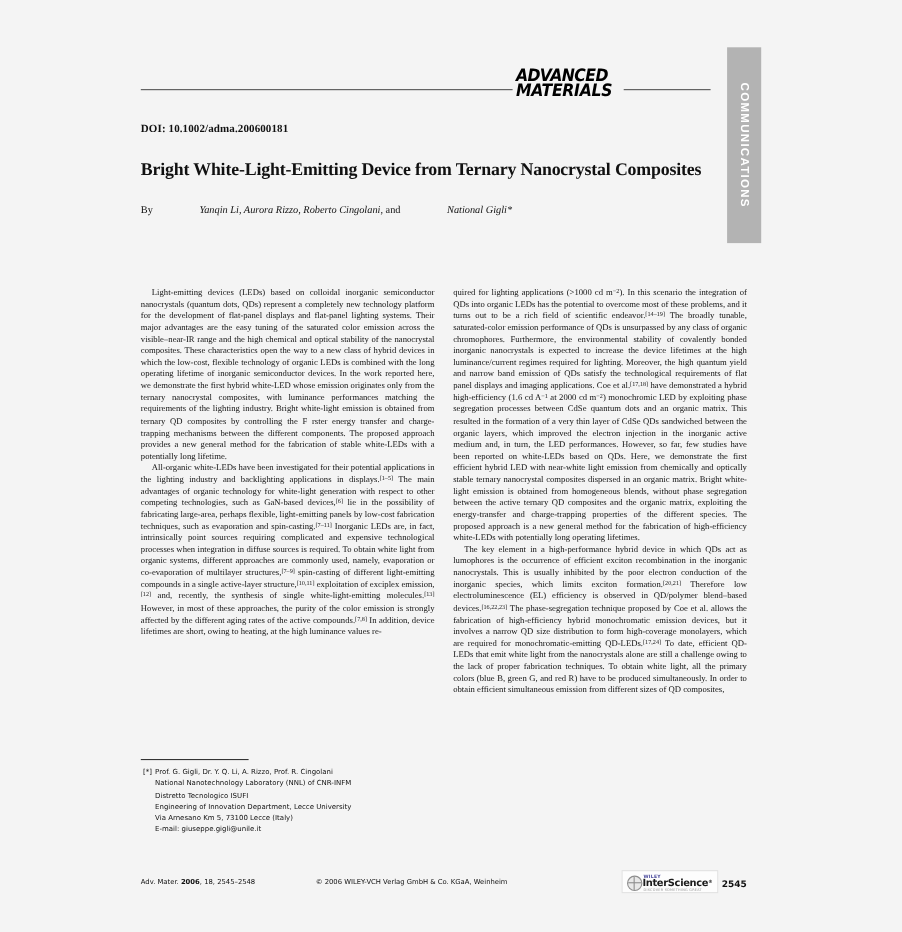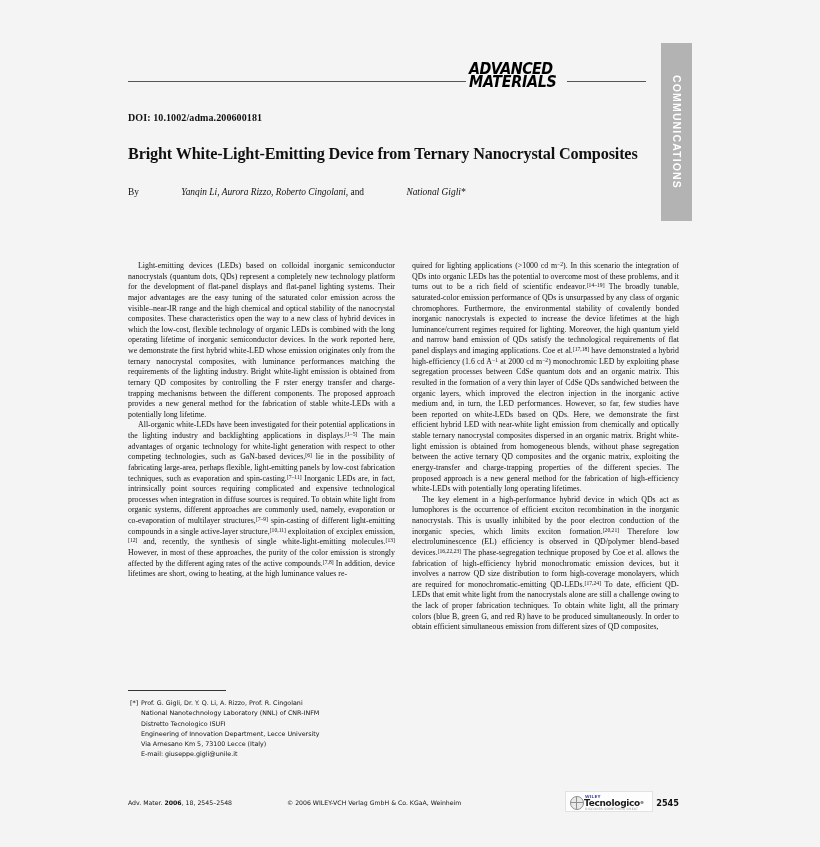--- a/index.html
+++ b/index.html
@@ -302,19 +302,19 @@
       </div>
     </div>
   </div>
 
   <div id="footer">
     <div class="cite"><span>Adv. Mater. </span><b>2006</b><span>, 18, 2545–2548</span></div>
     <div class="copyright">© 2006 WILEY-VCH Verlag GmbH &amp; Co. KGaA, Weinheim</div>
     <div class="wiley">
       <span class="globe"></span>
       <span class="wiley-word">WILEY</span>
-      <span class="is-word"><span>Tecnologico</span><sup>®</sup></span>
+      <span class="is-word"><span>InterScience</span><sup>®</sup></span>
       <span class="tagline">DISCOVER SOMETHING GREAT</span>
     </div>
     <div class="pageno">2545</div>
   </div>
 
 </div>
 
 </body></html>

